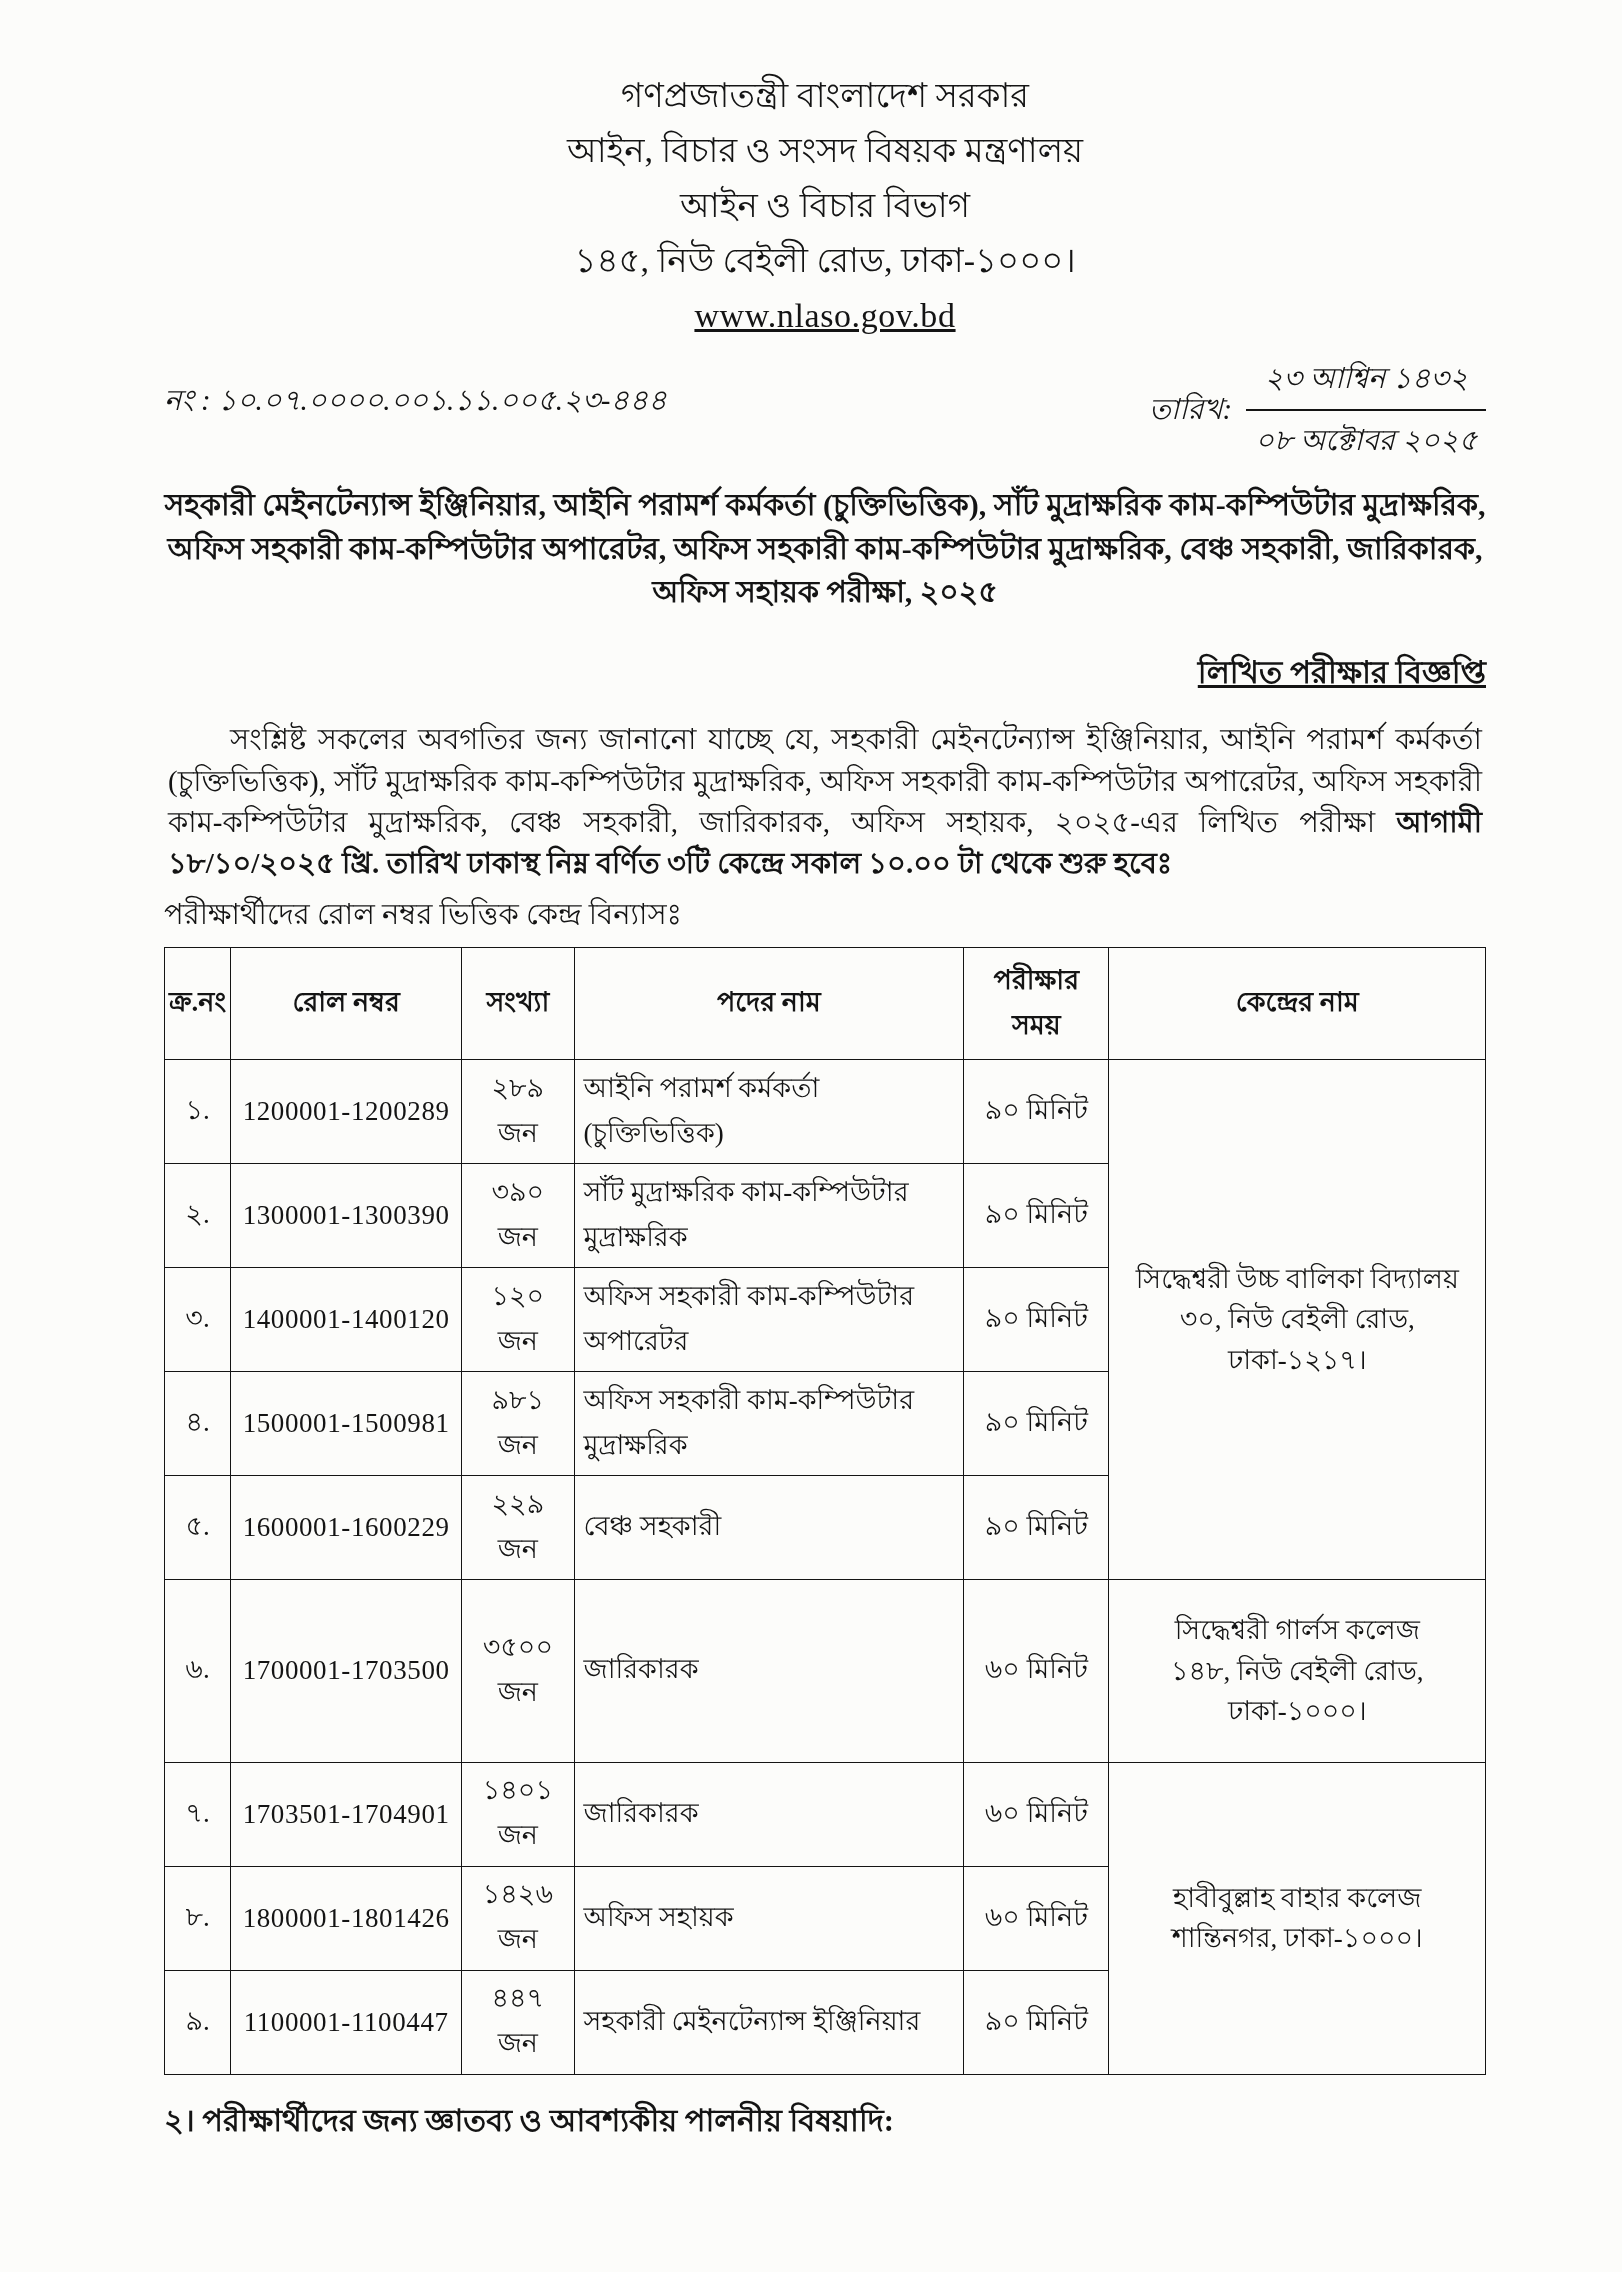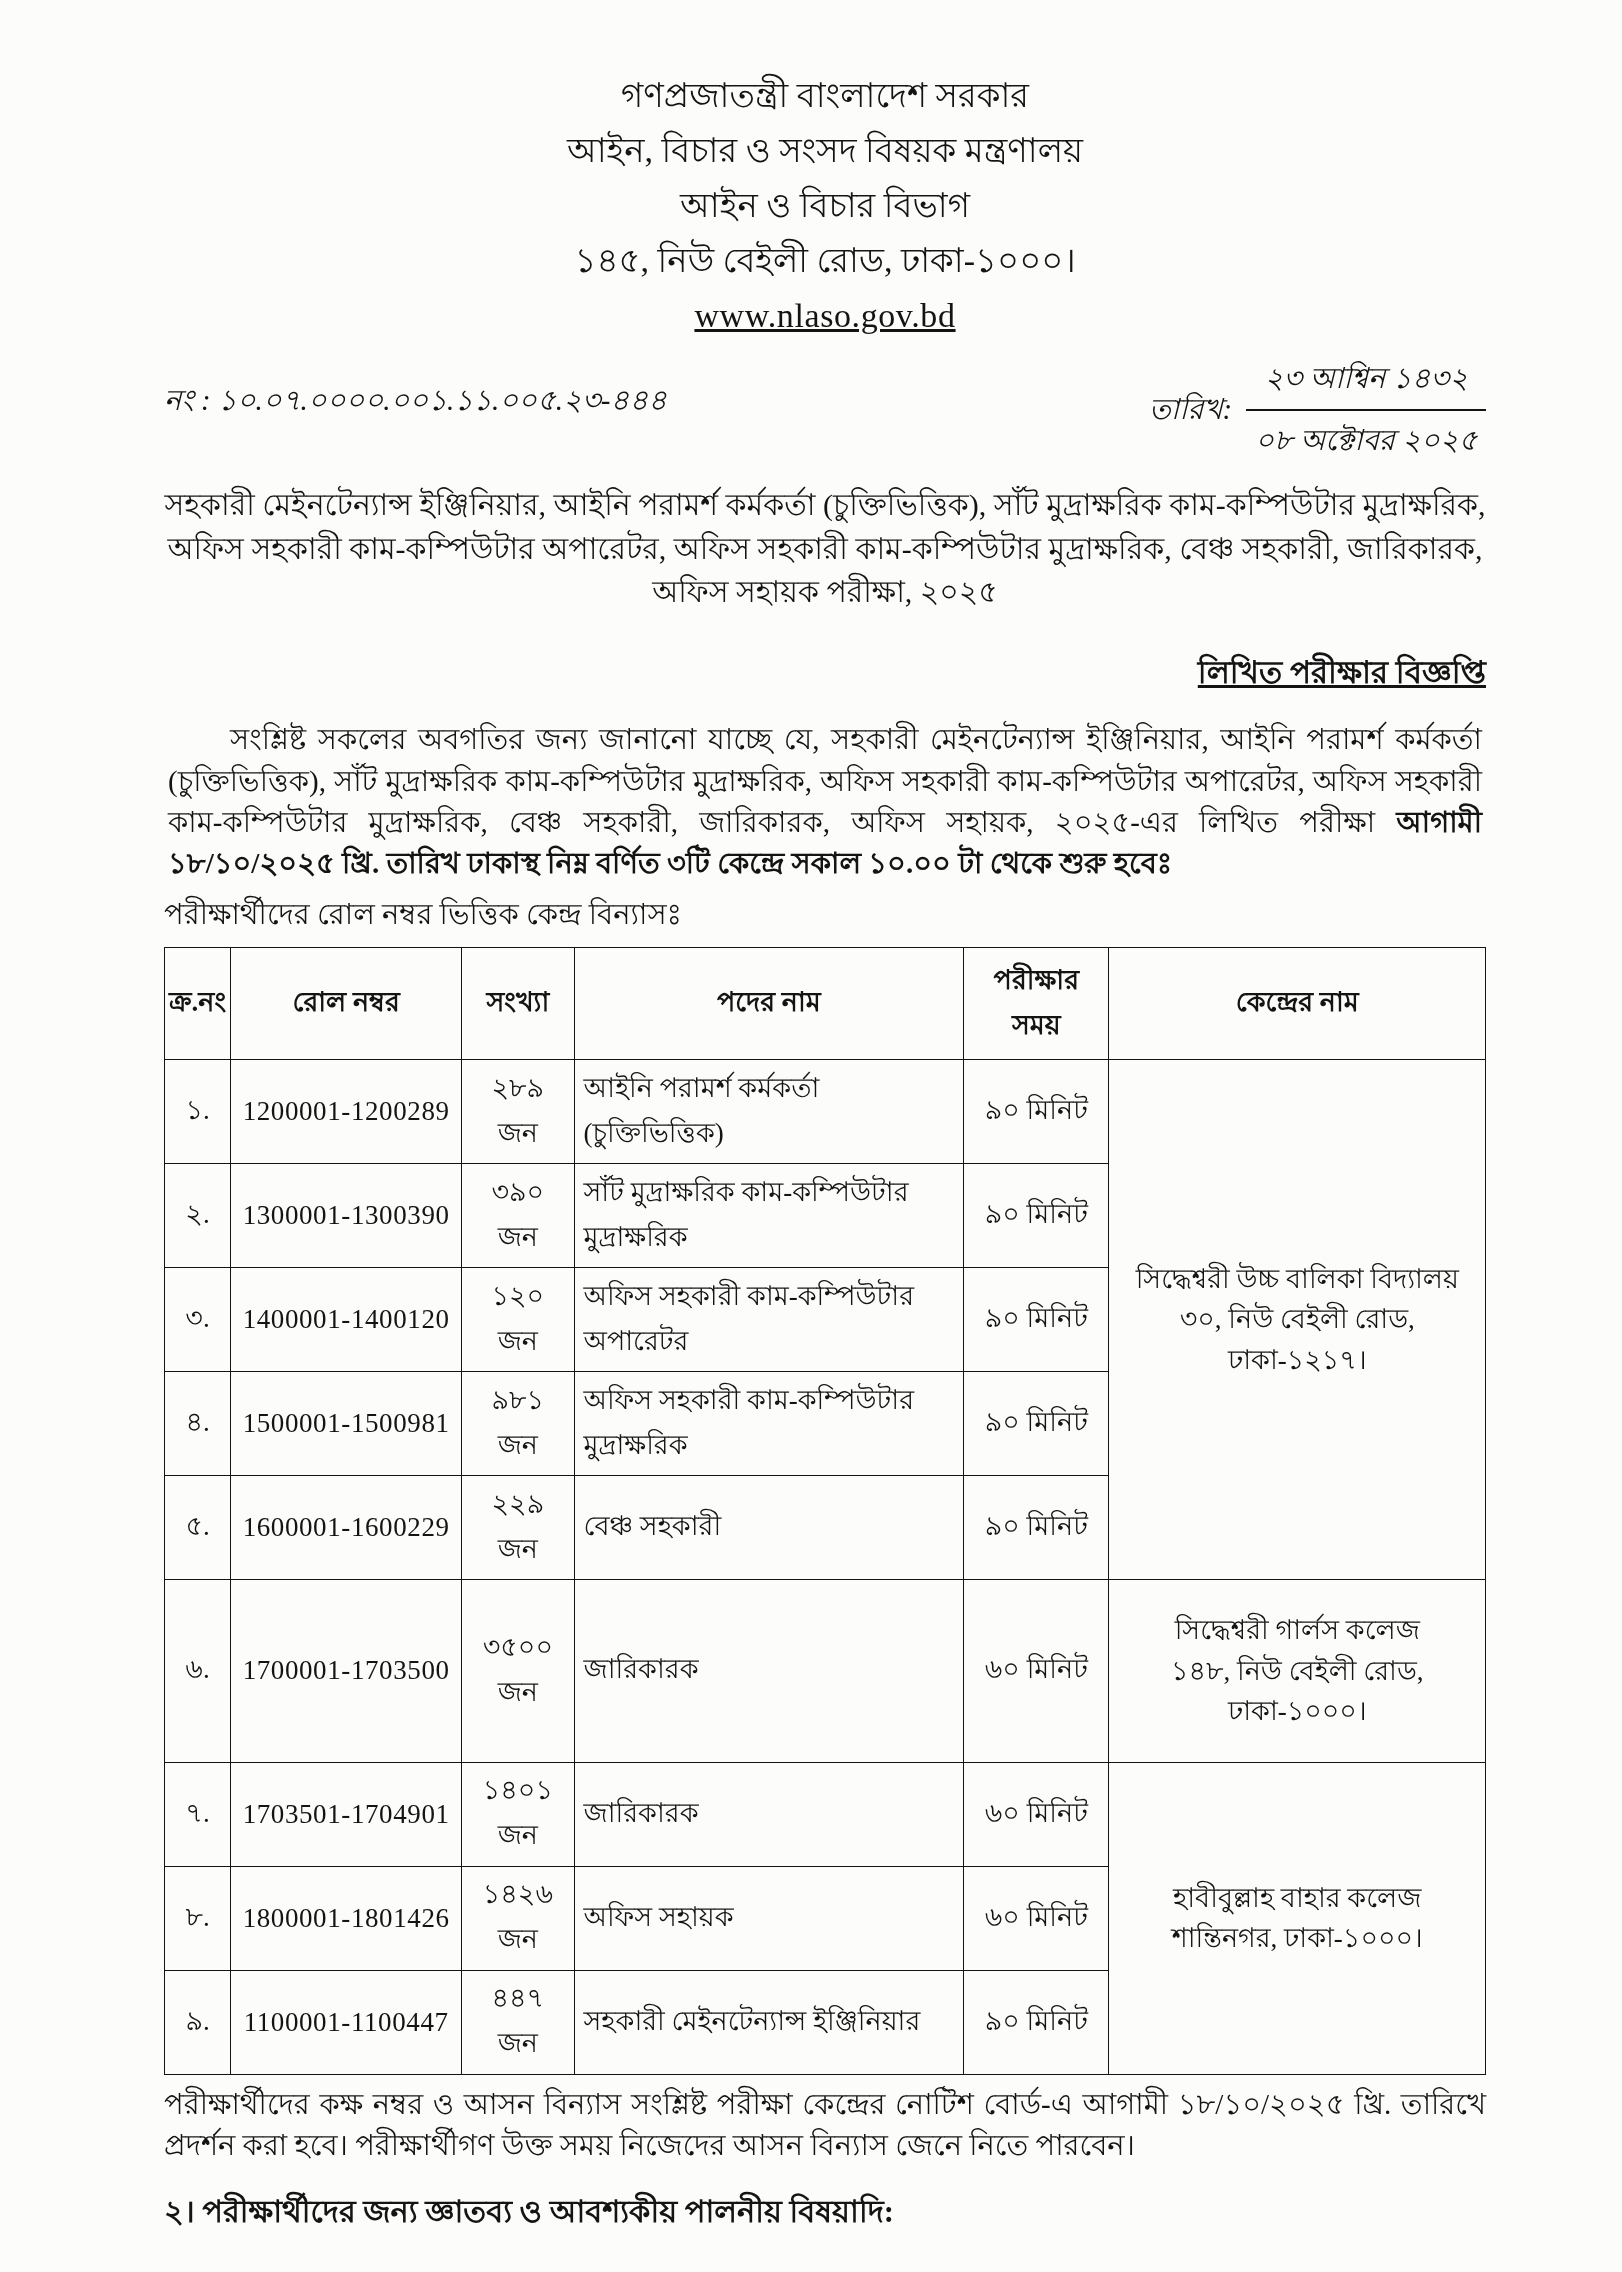--- a/index.html
+++ b/index.html
@@ -19,21 +19,21 @@
   .letterhead .lh-line{font-size:34px;line-height:55px;}
   .letterhead .website{font-size:34px;line-height:55px;letter-spacing:0.6px;text-decoration:underline;}
   
   .memo-row{display:flex;justify-content:space-between;align-items:flex-start;margin-top:11.7px;font-size:29px;font-style:italic;}
   .memo-no{padding-top:22px;}
   .memo-date{display:flex;gap:14.3px;align-items:center;}
   .date-stack{display:inline-block;text-align:center;}
   .date-top{display:block;padding:0 18px 5.2px 18px;border-bottom:2.6px solid #141414;}
   .date-bottom{display:block;padding-top:6.5px;}
   
-  .doc-title{font-size:30px;font-weight:normal;text-align:center;line-height:1.45;margin:17px 0 0 0;}
+  .doc-title{font-size:30px;font-weight:bold;text-align:center;line-height:1.45;margin:17px 0 0 0;}
   .doc-subtitle{font-size:31px;font-weight:bold;text-decoration:underline;text-align:right;margin:34px 0 19.5px 0;}
   
   .intro{font-size:29px;line-height:1.42;text-align:justify;text-indent:62px;margin:4px;}
   .intro b{font-weight:bold;}
   .table-caption{font-size:29px;font-weight:normal;margin:6.5px 0 7.8px 0;}
   
   table.centers{width:100%;border-collapse:collapse;font-size:27px;}
   table.centers th,table.centers td{border:1.9px solid #141414;padding:6.5px 9px;vertical-align:middle;}
   table.centers th{font-weight:bold;text-align:center;padding:10.4px 3.9px;}
   td.c{text-align:center;}
@@ -168,18 +168,17 @@
       <tr>
         <td class="c">৯.</td>
         <td class="roll">1100001-1100447</td>
         <td class="c">৪৪৭ জন</td>
         <td class="post">সহকারী মেইনটেন্যান্স ইঞ্জিনিয়ার</td>
         <td class="c">৯০ মিনিট</td>
       </tr>
     </tbody>
   </table>
 
-  <p class="after-table">পরীক্ষার্থীদের কক্ষ নম্বর ও আসন বিন্যাস সংশ্লিষ্ট পরীক্ষা কেন্দ্রের নোটিশ বোর্ড-এ আগামী ১৮/১০/২০২৫ খ্রি. তারিখে প্রদর্শন করা হবে। পরীক্ষার্থীগণ উক্ত সময় নিজেদের আসন বিন্যাস জেনে নিতে পারবেন।</p>
 
   <p class="sec2-heading">২। পরীক্ষার্থীদের জন্য জ্ঞাতব্য ও আবশ্যকীয় পালনীয় বিষয়াদি:</p>
 
 </div>
 
 
 </body></html>

